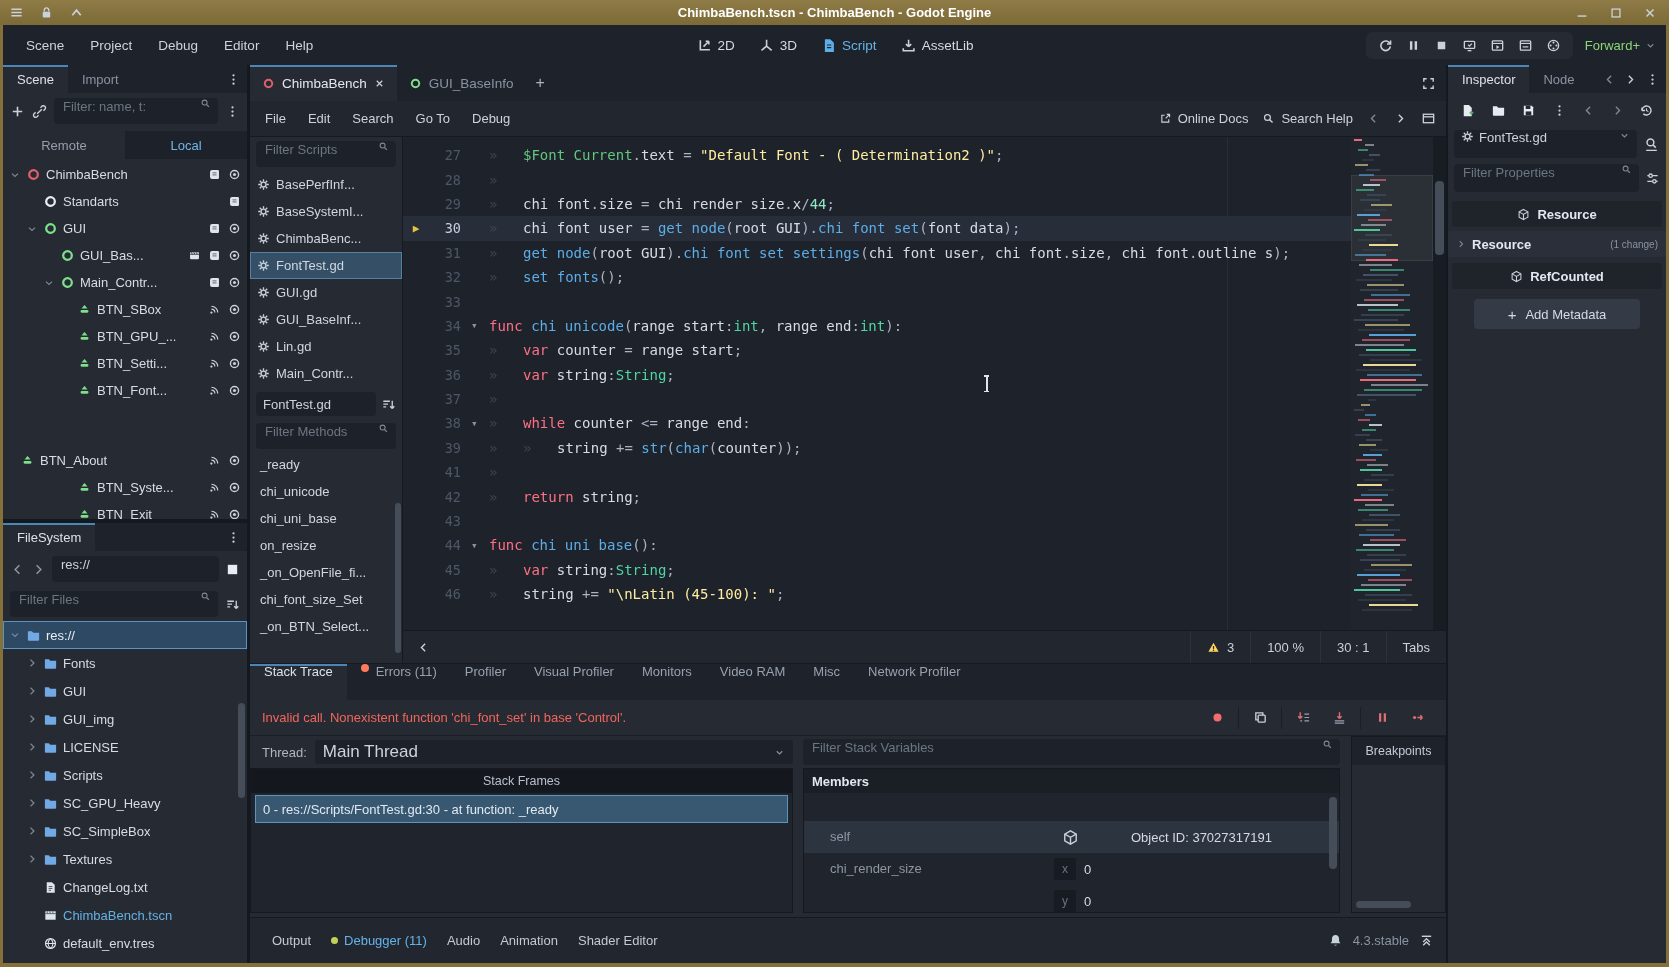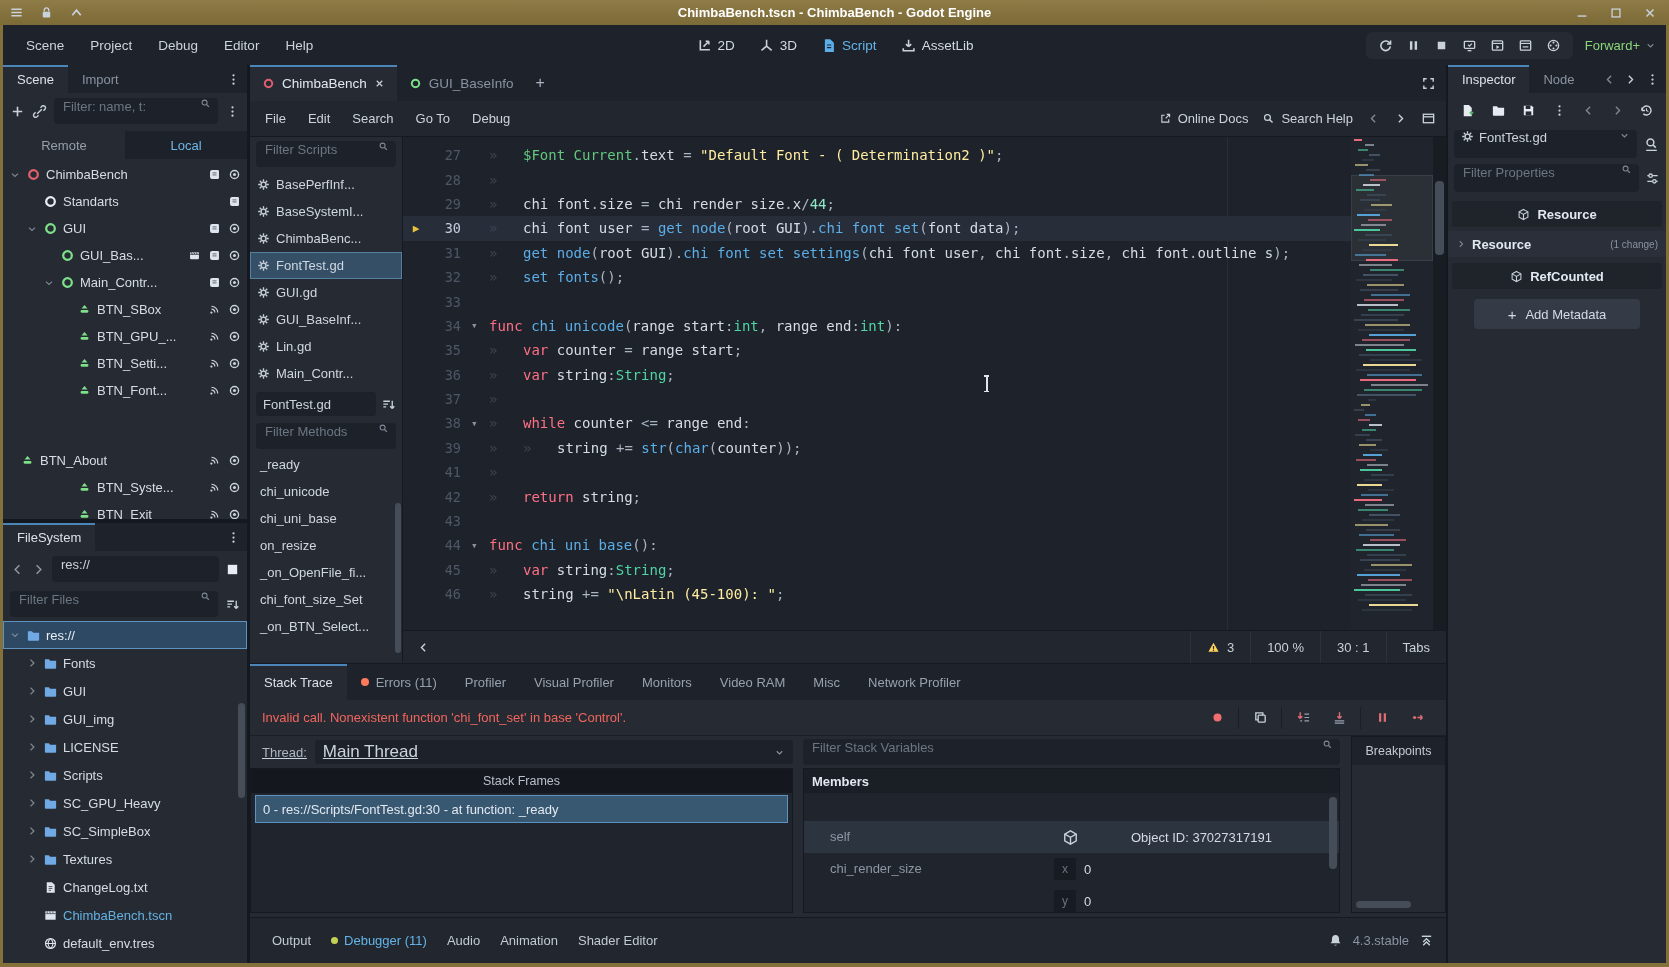--- a/index.html
+++ b/index.html
@@ -109,30 +109,30 @@
   .ibeam:before,.ibeam:after{content:"";position:absolute;left:2px;right:2px;height:1.5px;background:#dfe5ee;}
   .ibeam:before{top:0;} .ibeam:after{bottom:0;}
   .ibeam i{position:absolute;left:4px;top:0;bottom:0;width:1.5px;background:#dfe5ee;}
   
   .status{height:33px;background:#21262f;border-top:1px solid #161a20;display:flex;align-items:center;font-size:13px;color:#c9d1db;}
   .status .collapse{padding:0 14px;display:flex;}
   .status .right{margin-left:auto;display:flex;height:100%;align-items:stretch;}
   .stseg{display:flex;align-items:center;gap:7px;padding:0 16px;border-left:1px solid #2c323c;}
   
   .dbg-tabs{height:37px;background:#1d222b;display:flex;align-items:stretch;border-top:1px solid #161a20;}
-  .dbg-tab{display:flex;align-items:center;gap:7px;padding:0 14px;font-size:13px;color:#98a1ae;}
+  .dbg-tab{display:flex;align-items:flex-start;gap:7px;padding:0 14px;font-size:13px;color:#98a1ae;}
   .dbg-tab.active{background:#262b33;color:#dbe1ea;box-shadow:inset 0 2px 0 #4b86b8;}
   .dot{width:8px;height:8px;border-radius:50%;display:inline-block;}
   .err-row{height:36px;display:flex;align-items:center;background:#262b33;border-bottom:1px solid #1a1e25;}
   .err-msg{padding-left:12px;font-size:13px;color:#f2655c;}
   .err-btns{margin-left:auto;display:flex;align-items:center;padding-right:10px;}
   .dbtn{width:36px;height:26px;display:flex;align-items:center;justify-content:center;}
   .vsep{width:1px;height:22px;background:#1a1e25;margin:0 3px;}
   .dbg-lower{height:181px;position:relative;background:#262b33;}
-  .thread-row{position:absolute;left:0;top:0;width:543px;height:32px;display:flex;align-items:center;gap:8px;padding:0 0 0 12px;text-decoration:underline;}
+  .thread-row{position:absolute;left:0;top:0;width:543px;height:32px;display:flex;align-items:center;gap:8px;padding:0 0 0 12px;}
   .thread-lbl{font-size:13px;color:#aeb6c2;}
   .thread-dd{flex:1;height:24px;background:#1d222a;border-radius:3px;display:flex;align-items:center;padding:0 8px;font-size:17px;color:#ccd3dd;}
   .thread-dd .ic{margin-left:auto;color:#8a93a1;}
   .svfilter{position:absolute;left:553px;top:3px;width:537px;height:26px;display:flex;}
   .frames{position:absolute;left:0;top:32px;width:543px;bottom:4px;background:#20242c;border:1px solid #161a20;}
   .subhdr{height:24px;background:#14171d;display:flex;align-items:center;justify-content:center;font-size:12.5px;color:#b9c1cc;}
   .frame-row{height:28px;display:flex;align-items:center;padding:0 8px;font-size:13px;color:#e2e8f0;margin:2px 4px;background:#385872;outline:1px solid #5d93be;outline-offset:-1px;}
   .members{position:absolute;left:553px;top:32px;width:537px;bottom:4px;background:#20242c;border:1px solid #161a20;overflow:hidden;}
   .mem-hdr{height:24px;display:flex;align-items:center;padding:0 8px;font-size:13px;font-weight:bold;color:#e2e8f0;background:#1a1e25;}
   .mem-row{display:flex;font-size:13px;}

